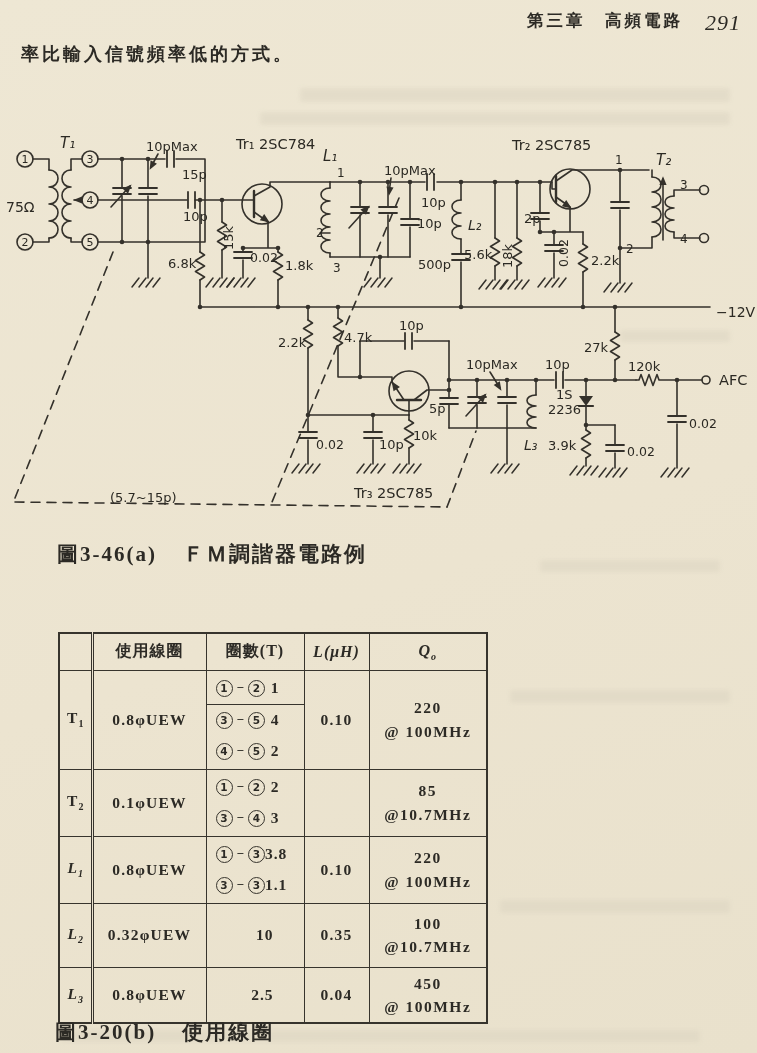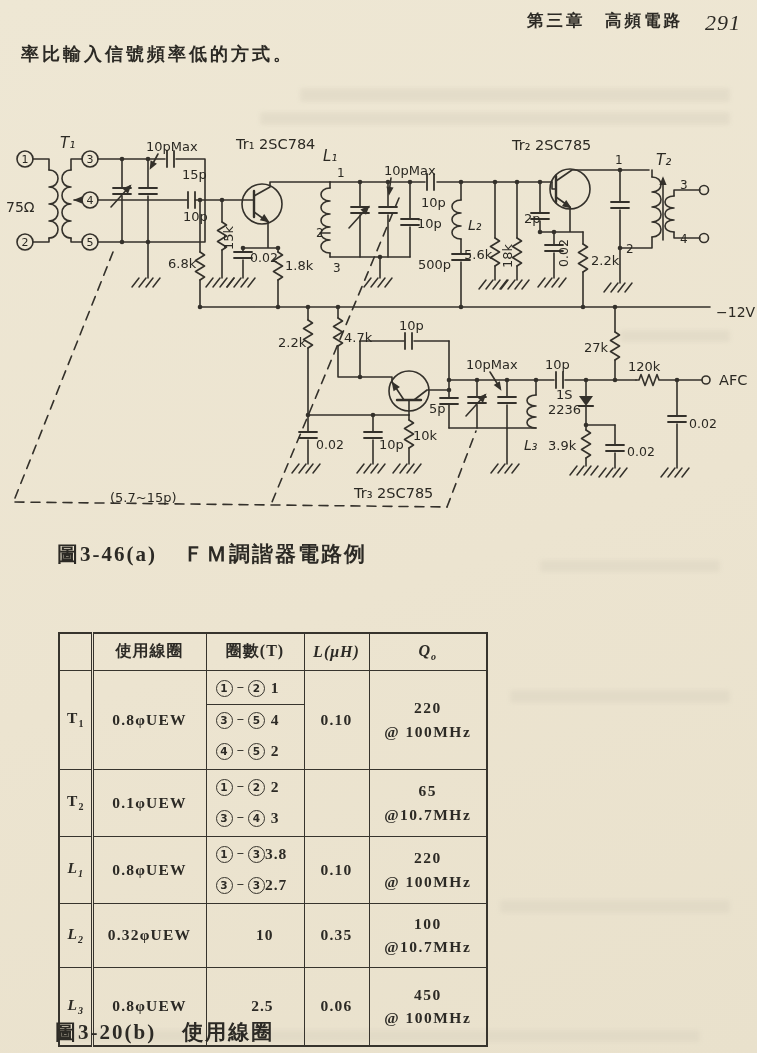--- a/index.html
+++ b/index.html
@@ -18,21 +18,21 @@
   .cap{position:absolute;font-size:21px;letter-spacing:2px;font-weight:bold}
   .cap .t{margin-left:26px}
   .cap-a{top:540px;left:57px}
   .cap-b{top:1018px;left:55px}
   .tablewrap{position:absolute;top:632px;left:58px}
   table{border-collapse:collapse;table-layout:fixed;width:428px;border:2.2px solid #37342d}
   td,th{border:1.2px solid #37342d;padding:0;font-size:15.5px;vertical-align:middle;text-align:center;font-weight:bold}
   col.c0{width:33px}col.c1{width:114px}col.c2{width:98px}col.c3{width:65px}col.c4{width:118px}
   .dbl{border-right:3.5px double #37342d}
   tr.hrow{height:37px}
-  tr.r0{height:92px} tr.r1{height:60px} tr.r2{height:58px} tr.r3{height:64px} tr.r4{height:79px}
+  tr.r0{height:92px} tr.r1{height:60px} tr.r2{height:58px} tr.r3{height:64px} tr.r4{height:56px}
   th{font-size:16px;letter-spacing:1px}
   .latin{font-family:"Liberation Serif","DejaVu Serif",serif;letter-spacing:1.2px}
   .turns{padding:2px 0}
   .tl{display:flex;align-items:center;padding:2px 10px 2px 9px;min-height:27px}
   .tl-b{border-bottom:1.2px solid #37342d}
   .pair{display:inline-flex;align-items:center;gap:3px}
   .cn{display:inline-block;width:15px;height:15px;border:1.3px solid #37342d;border-radius:50%;
       font-size:10.5px;line-height:15px;text-align:center;font-family:"DejaVu Sans",sans-serif}
   .pd{font-size:13px;margin:0 1px}
   .tn{margin-left:auto;padding-right:14px;letter-spacing:1px}
@@ -439,21 +439,21 @@
               <span class="pair">
                 <span class="cn">3</span>
                 <span class="pd">−</span>
                 <span class="cn">4</span>
               </span>
               <span class="tn latin">3</span>
             </div>
     </td>
     <td class="latin"></td>
     <td class="qcell">
-            <div class="latin">65</div>
+            <div class="latin">85</div>
             <div class="latin">@10.7MHz</div>
           </td>
   </tr>
 
   <tr class="r2">
     <td class="dbl name-it"><span class="latin">L</span><sub>1</sub></td>
     <td class="latin">0.8φUEW</td>
     <td class="turns">
       <div class="tl">
               <span class="pair">
@@ -462,21 +462,21 @@
                 <span class="cn">3</span>
               </span>
               <span class="tn latin">3.8</span>
             </div>
       <div class="tl">
               <span class="pair">
                 <span class="cn">3</span>
                 <span class="pd">−</span>
                 <span class="cn">3</span>
               </span>
-              <span class="tn latin">2.7</span>
+              <span class="tn latin">1.1</span>
             </div>
     </td>
     <td class="latin">0.10</td>
     <td class="qcell">
             <div class="latin">220</div>
             <div class="latin">@ 100MHz</div>
           </td>
   </tr>
 
   <tr class="r3">
@@ -495,21 +495,21 @@
   </tr>
 
   <tr class="r4">
     <td class="dbl name-it"><span class="latin">L</span><sub>3</sub></td>
     <td class="latin">0.8φUEW</td>
     <td class="turns">
       <div class="tl">
               <span class="tn solo latin">2.5</span>
             </div>
     </td>
-    <td class="latin">0.06</td>
+    <td class="latin">0.04</td>
     <td class="qcell">
             <div class="latin">450</div>
             <div class="latin">@ 100MHz</div>
           </td>
   </tr>
 </tbody>
     </table>
 </div>
 
 <div class="cap cap-b">

